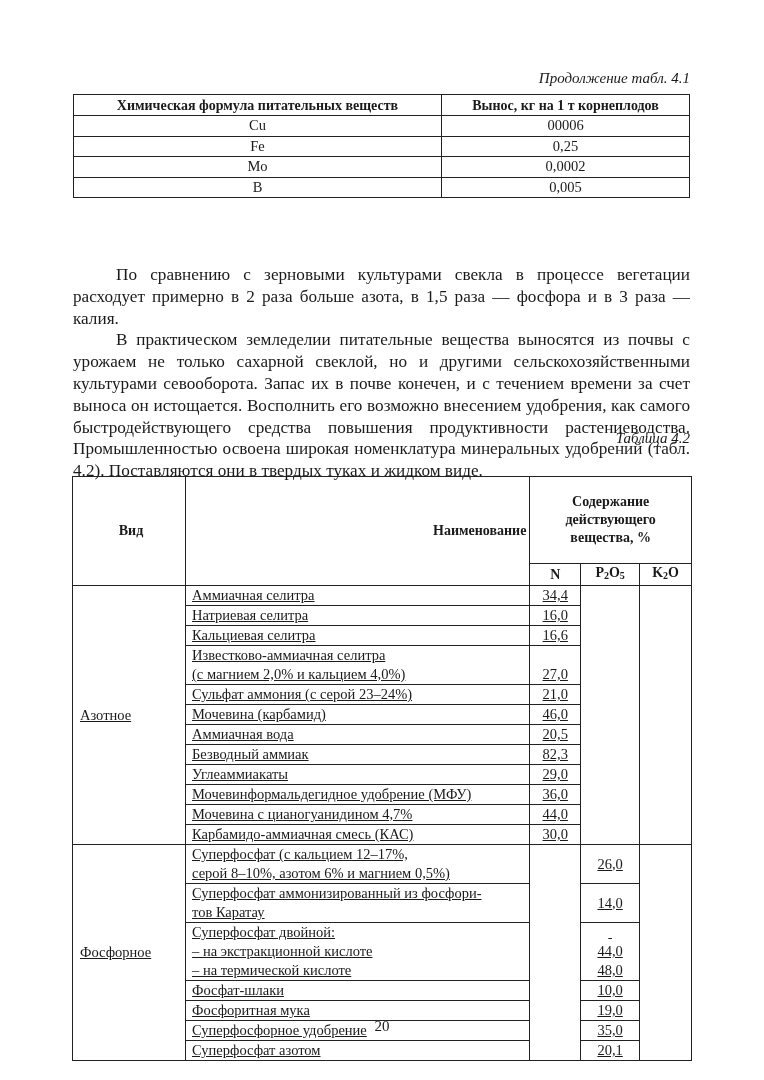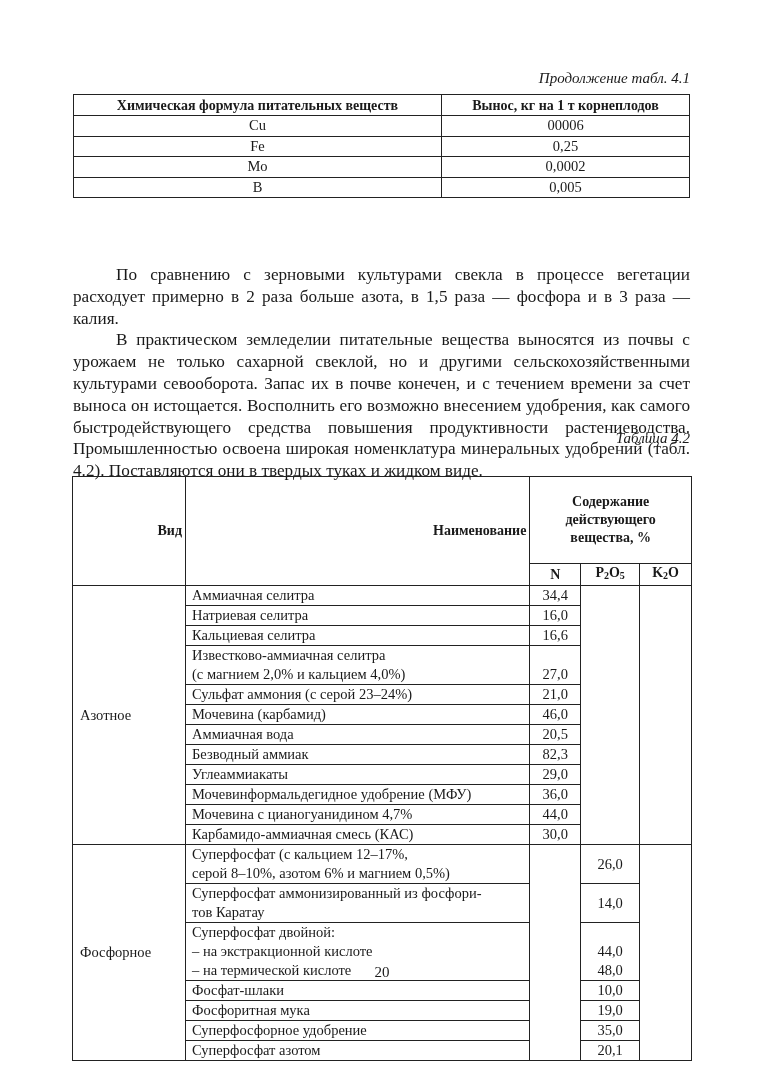--- a/index.html
+++ b/index.html
@@ -15,30 +15,30 @@
   #t41 th { height:20px; text-align:center; font-size:14px; }
   #t41 td { height:19.5px; text-align:center; }
   #t41 .c1 { width:355px; }
   
   .para { position:absolute; left:73px; width:617px; font-size:17.2px; line-height:21.8px; text-align:justify; }
   .para p { margin:0; text-indent:43px; }
   .title42 { position:absolute; left:73px; width:617px; top:452px; text-align:center; font-weight:bold; font-size:15px; }
   
   #t42 { left:72px; top:476px; width:620px; }
   #t42 th { text-align:center; font-size:14px; line-height:18px; padding:16px 3px; }
-  #t42 td { height:19px; vertical-align:middle; }
+  #t42 td { height:19px; vertical-align:middle;text-decoration:underline; }
   #t42 .vid { width:93px; text-align:left; padding-left:7px; }
   #t42 .name { width:313px; text-align:left; }
   #t42 .n { width:47px; text-align:center; padding:0; }
   #t42 .p { width:55px; text-align:center; padding:0; }
   #t42 .k { width:48px; text-align:center; padding:0; }
   #t42 .bottomv { vertical-align:bottom; }
   .multi div { line-height:19px; }
   sub { font-size:10px; vertical-align:-2px; }
-  .pagenum { position:absolute; left:0; width:764px; top:964px; text-align:center; font-size:15px; }
+  .pagenum { position:absolute; left:0; width:764px; top:1018px; text-align:center; font-size:15px; }
 </style>
 </head>
 <body>
 
 <div class="page">
 
   <div class="caption-right" style="top:70px;">Продолжение табл. 4.1</div>
 
   <table id="t41">
     <tbody>
@@ -68,21 +68,21 @@
   <div class="para" style="top:230px;margin-top:34px;">
     <p>По сравнению с зерновыми культурами свекла в процессе вегетации расходует примерно в 2 раза больше азота, в 1,5 раза — фосфора и в 3 раза — калия.</p>
     <p>В практическом земледелии питательные вещества выносятся из почвы с урожаем не только сахарной свеклой, но и другими сельскохозяйственными культурами севооборота. Запас их в почве конечен, и с течением времени за счет выноса он истощается. Восполнить его возможно внесением удобрения, как самого быстродействующего средства повышения продуктивности растениеводства. Промышленностью освоена широкая номенклатура минеральных удобрений (табл. 4.2). Поставляются они в твердых туках и жидком виде.</p>
   </div>
 
   <div class="caption-right" style="top:430px;">Таблица 4.2</div>
 
   <table id="t42">
     <tbody>
         <tr>
-      <th class="vid" rowspan="2" style="text-align:right;height:34px;">Вид</th>
+      <th class="vid" rowspan="2" style="text-align:center;height:34px;">Вид</th>
       <th class="name" rowspan="2" style="text-align:right;">Наименование</th>
       <th colspan="3" style="height:34px;">Содержание действующего вещества, %</th>
     </tr>
     <tr>
       <th class="n" style="height:19px;">N</th>
       <th class="p"><span>P</span><sub>2</sub><span>O</span><sub>5</sub></th>
       <th class="k"><span>K</span><sub>2</sub><span>O</span></th>
     </tr>
 
     <tr>

